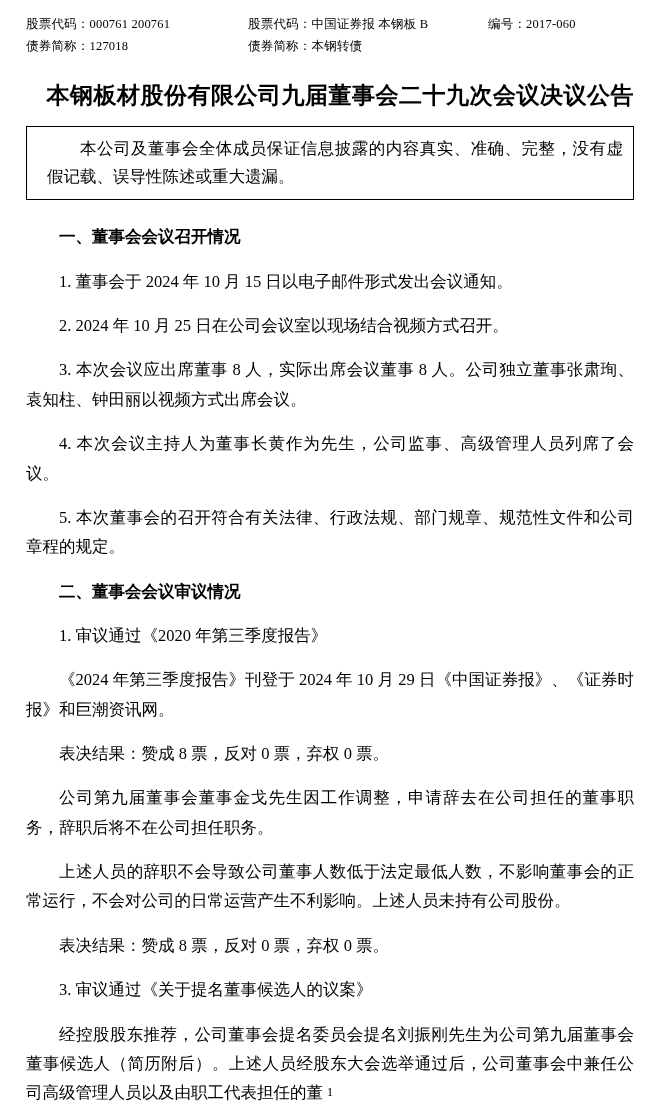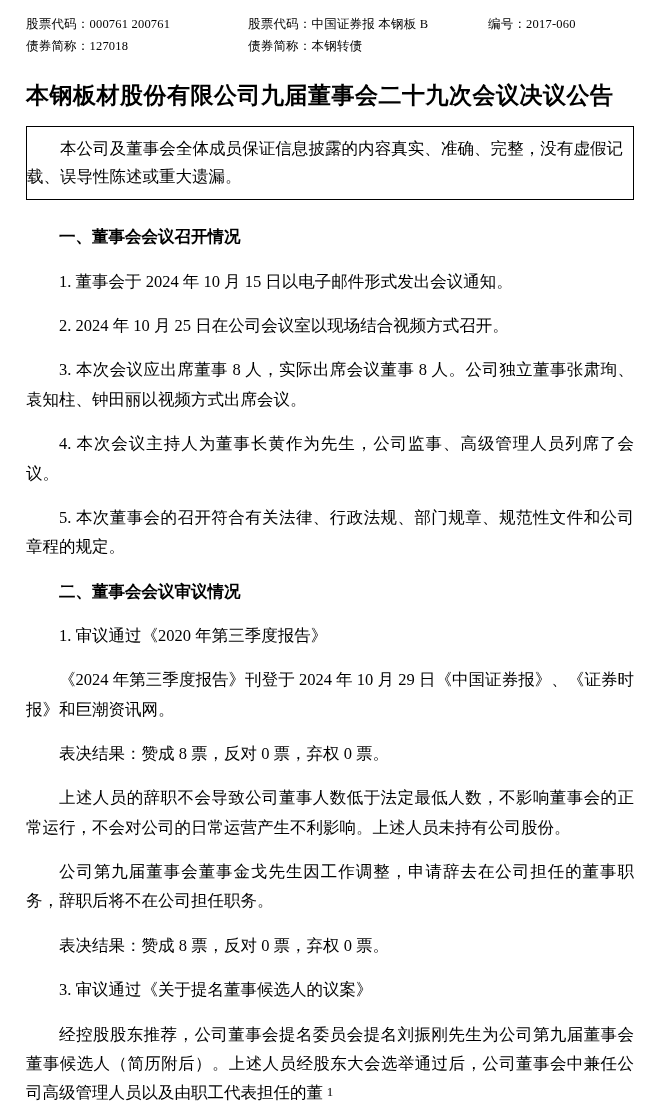--- a/index.html
+++ b/index.html
@@ -37,33 +37,33 @@
     display: inline-block;
   }
   .hcell-1 { width: 222px; }
   .hcell-2 { width: 240px; }
   .hcell-3 { width: auto; }
   .hlabel { }
   .hvalue { }
 
   
   .doc-title {
-    text-align: left;
+    text-align: right;
     font-size: 23px;
     font-weight: bold;
     letter-spacing: 0.5px;
     margin: 22px 0 14px 0;
     line-height: 1.4;
     white-space: nowrap;
   }
 
   
   .statement-box {
     border: 1px solid #000;
-    padding: 8px 10px 9px 0;
+    padding: 8px 10px 9px 20px;
     font-size: 16.5px;
     line-height: 1.68;
     text-align: justify;
     text-justify: inter-ideograph;
     margin-bottom: 22px;
   }
   .statement-box p {
     margin: 0;
     text-indent: 2em;
   }
@@ -125,22 +125,22 @@
     <p>1. 董事会于 2024 年 10 月 15 日以电子邮件形式发出会议通知。</p>
     <p>2. 2024 年 10 月 25 日在公司会议室以现场结合视频方式召开。</p>
     <p>3. 本次会议应出席董事 8 人，实际出席会议董事 8 人。公司独立董事张肃珣、袁知柱、钟田丽以视频方式出席会议。</p>
     <p>4. 本次会议主持人为董事长黄作为先生，公司监事、高级管理人员列席了会议。</p>
     <p class="spacer-p">5. 本次董事会的召开符合有关法律、行政法规、部门规章、规范性文件和公司章程的规定。</p>
 
     <p class="sec-head">二、董事会会议审议情况</p>
     <p class="spacer-p">1. 审议通过《2020 年第三季度报告》</p>
     <p class="spacer-p">《2024 年第三季度报告》刊登于 2024 年 10 月 29 日《中国证券报》、《证券时报》和巨潮资讯网。</p>
     <p>表决结果：赞成 8 票，反对 0 票，弃权 0 票。</p>
+    <p class="spacer-p">公司第九届董事会董事金戈先生因工作调整，申请辞去在公司担任的董事职务，辞职后将不在公司担任职务。</p>
     <p class="spacer-p">上述人员的辞职不会导致公司董事人数低于法定最低人数，不影响董事会的正常运行，不会对公司的日常运营产生不利影响。上述人员未持有公司股份。</p>
-    <p class="spacer-p">公司第九届董事会董事金戈先生因工作调整，申请辞去在公司担任的董事职务，辞职后将不在公司担任职务。</p>
     <p class="spacer-p">表决结果：赞成 8 票，反对 0 票，弃权 0 票。</p>
     <p>3. 审议通过《关于提名董事候选人的议案》</p>
     <p class="spacer-p">经控股股东推荐，公司董事会提名委员会提名刘振刚先生为公司第九届董事会董事候选人（简历附后）。上述人员经股东大会选举通过后，公司董事会中兼任公司高级管理人员以及由职工代表担任的董</p>
 
   </div>
 
   <div class="page-number">1</div>
 </div>
 
 </body></html>

